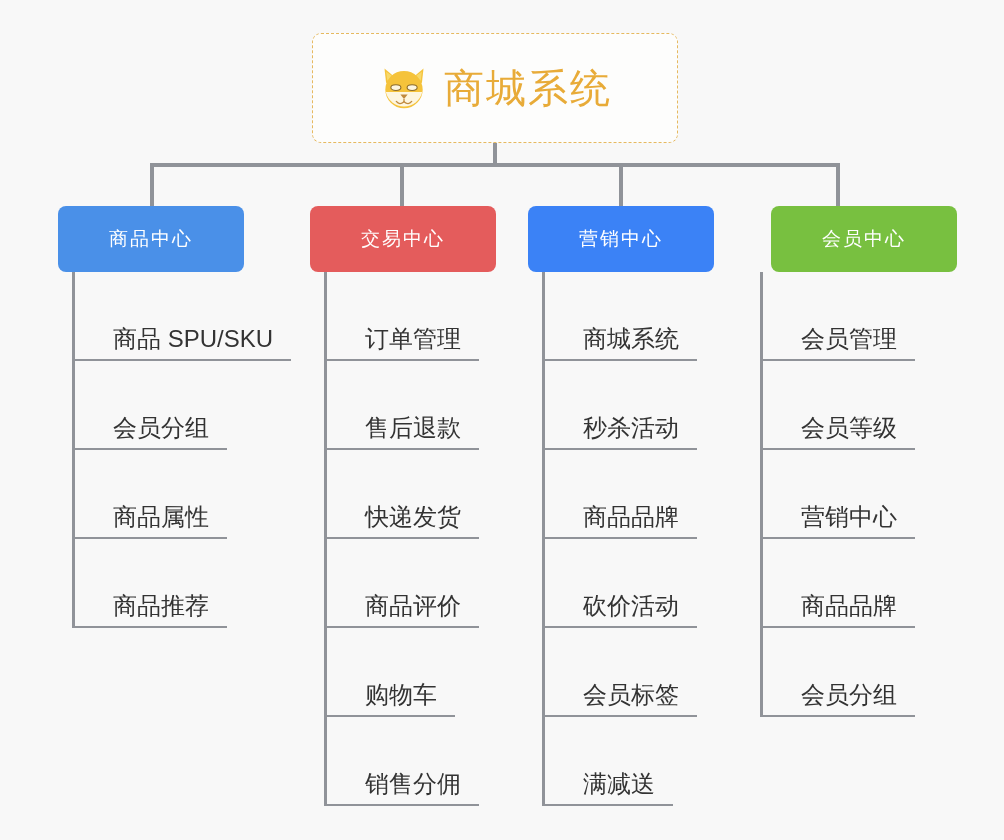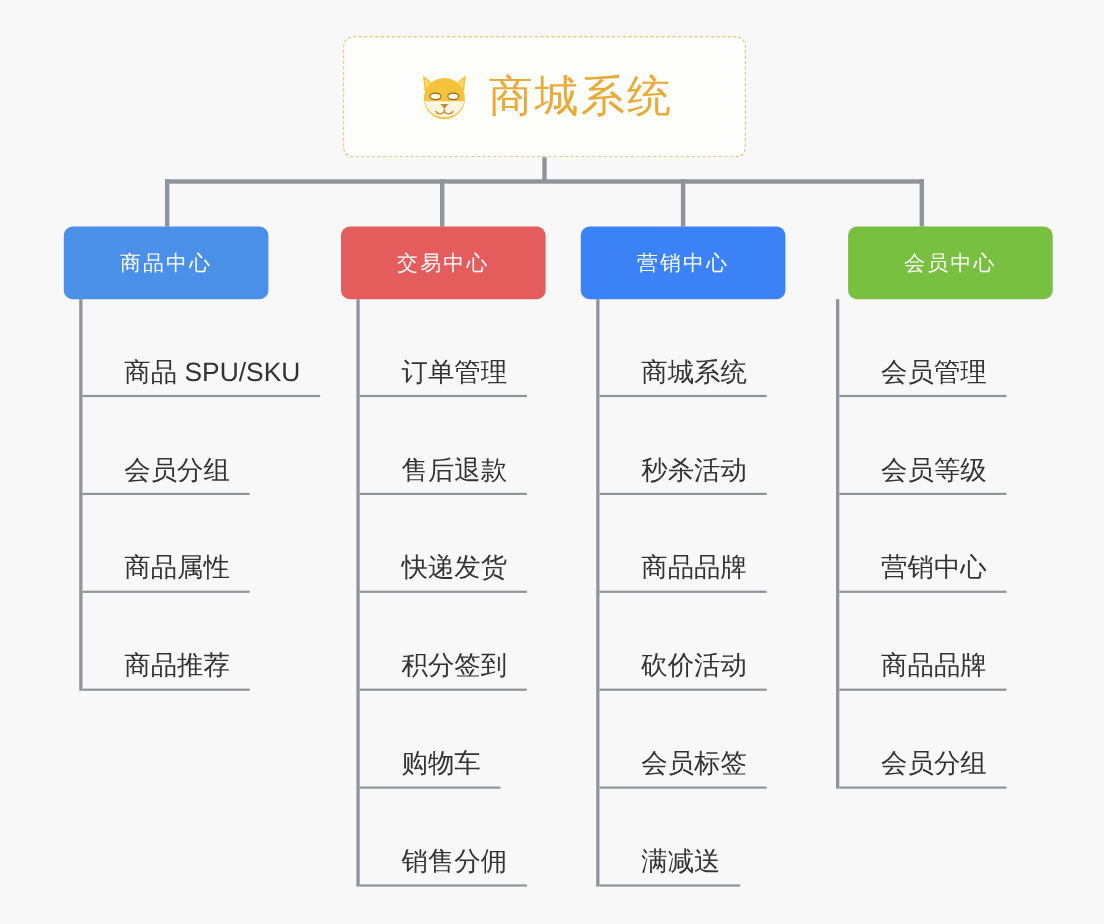--- a/index.html
+++ b/index.html
@@ -192,21 +192,21 @@
       <div class="sub-item">
           <span class="sub-item-label">订单管理</span>
         </div>
       <div class="sub-item">
           <span class="sub-item-label">售后退款</span>
         </div>
       <div class="sub-item">
           <span class="sub-item-label">快递发货</span>
         </div>
       <div class="sub-item">
-          <span class="sub-item-label">积分签到</span>
+          <span class="sub-item-label">商品评价</span>
         </div>
       <div class="sub-item">
           <span class="sub-item-label">购物车</span>
         </div>
       <div class="sub-item">
           <span class="sub-item-label">销售分佣</span>
         </div>
     </div>
   </div>
 

